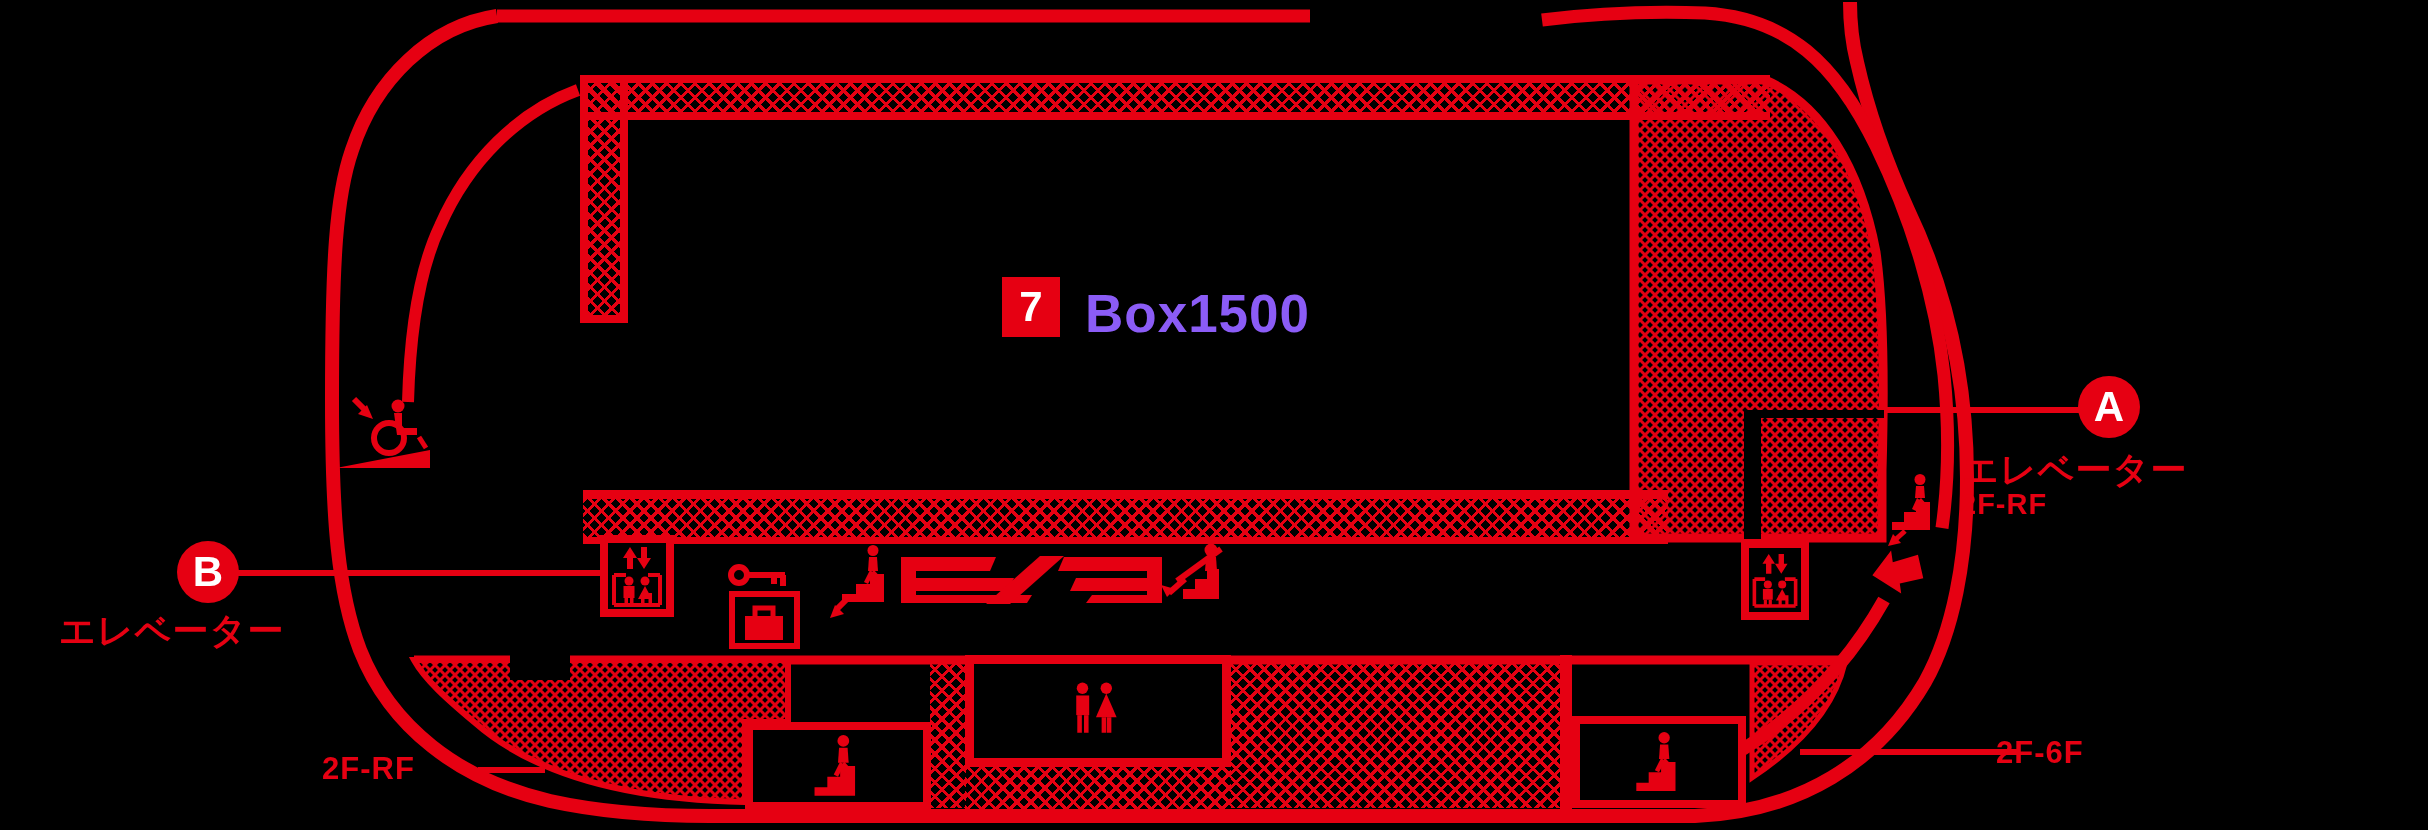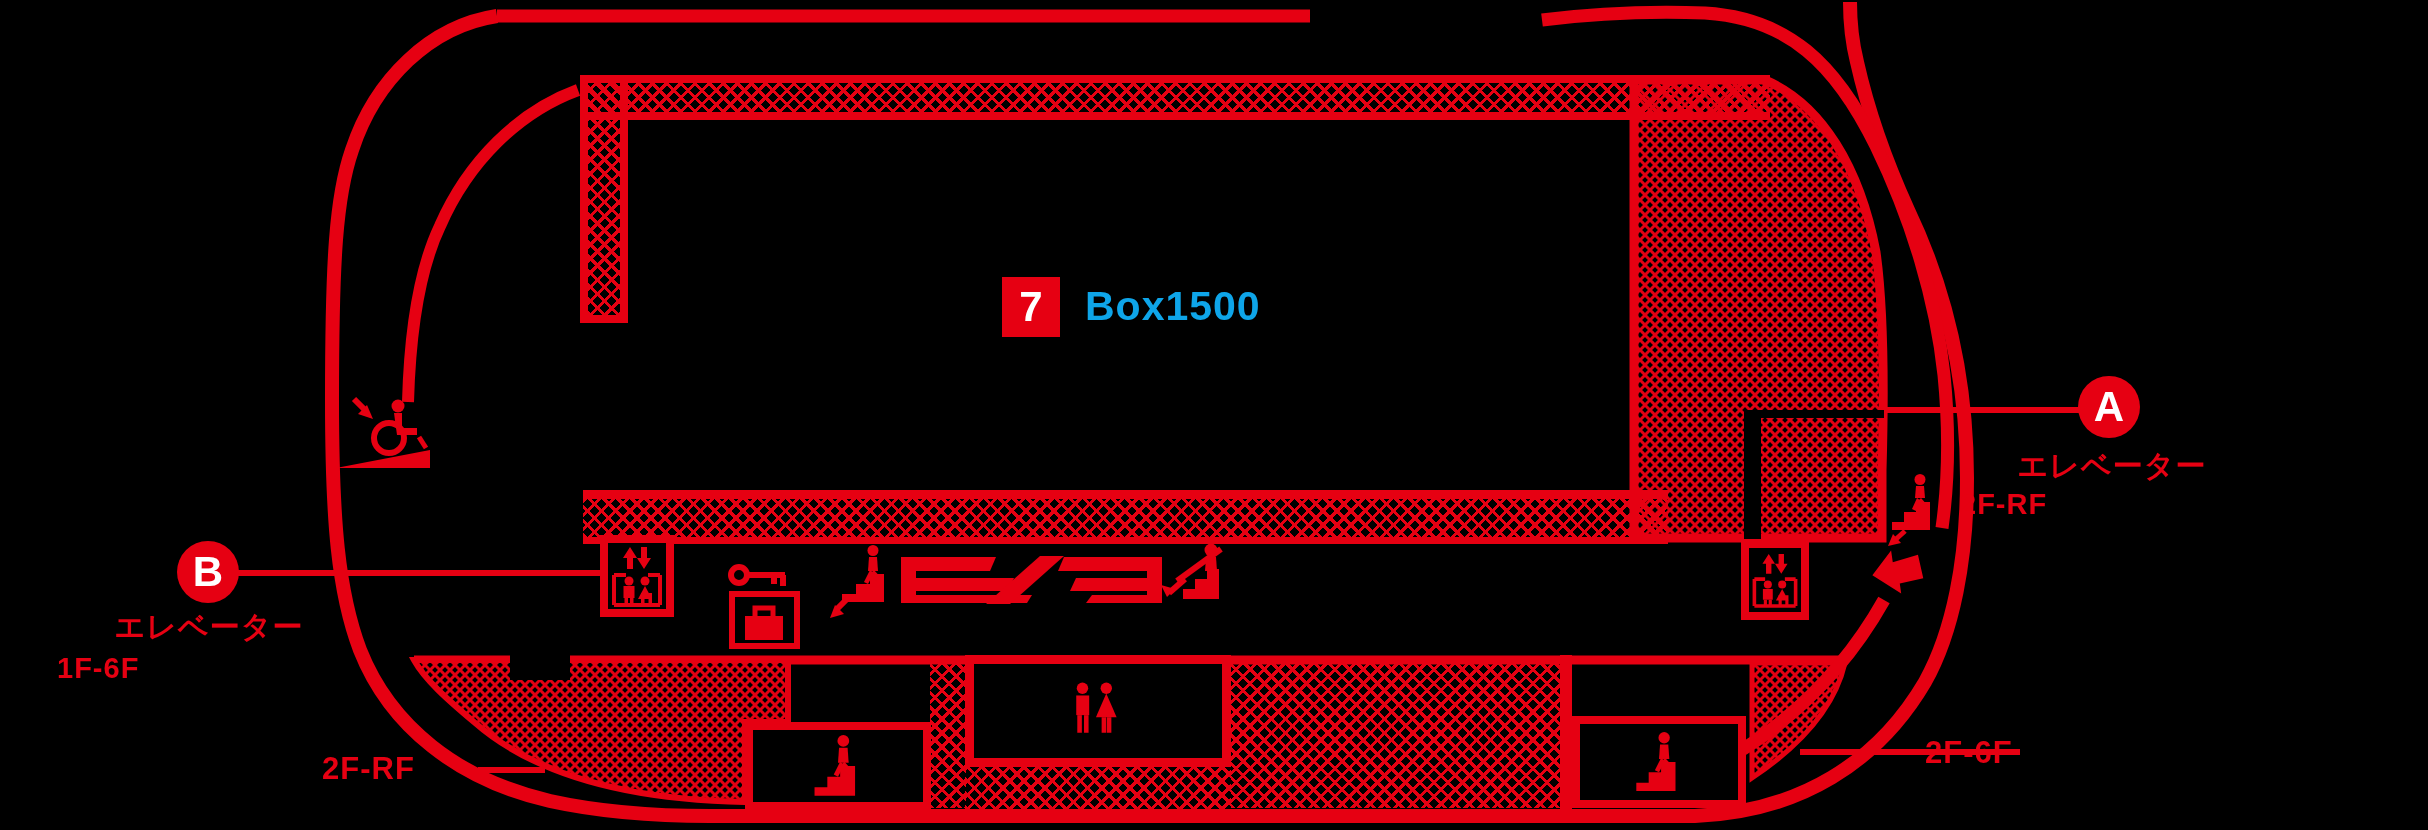--- a/index.html
+++ b/index.html
@@ -10,25 +10,25 @@
   .hatch{background-image:
       repeating-linear-gradient(45deg,#e60012 0,#e60012 3.2px,transparent 3.2px,transparent 10px),
       repeating-linear-gradient(135deg,#e60012 0,#e60012 3.2px,transparent 3.2px,transparent 10px);}
   .band-tb{border-top:8px solid #e60012;border-bottom:8px solid #e60012;}
   .redbox{border:8px solid #e60012;background:#000;display:flex;align-items:center;justify-content:center;}
   svg{display:block;}
   .ic{fill:#e60012;stroke:none;}
   .ic-line{stroke:#e60012;fill:none;}
   .circle-label{width:62px;height:62px;border-radius:50%;background:#e60012;color:#fff;
       display:flex;align-items:center;justify-content:center;font-size:42px;z-index:4;}
-  .jp{color:#e60012;font-size:30px;text-align:center;z-index:4;letter-spacing:1px;}
+  .jp{color:#e60012;font-size:36px;z-index:4;letter-spacing:1px;}
   .fl{color:#e60012;font-size:29px;z-index:4;letter-spacing:1px;}
   .badge7{width:58px;height:60px;background:#e60012;color:#fff;font-size:42px;
       display:flex;align-items:center;justify-content:center;z-index:4;}
-  .boxname{color:#0ea5e9;font-size:41px;z-index:4;letter-spacing:1px;}
+  .boxname{color:#8b5cf6;font-size:53px;z-index:4;letter-spacing:1px;}
   .z2{z-index:2;} .z3{z-index:3;}
 </style>
 </head>
 <body>
 
 <div id="stage">
 
   <svg class="abs" style="left:0;top:0;z-index:1;" width="2428" height="830" viewBox="0 0 2428 830">
     <defs>
       <pattern id="xh" width="10" height="10" patternUnits="userSpaceOnUse">
@@ -229,18 +229,17 @@
   <div class="abs circle-label" style="left:2078px;top:376px;">
     <span>A</span>
   </div>
   <div class="abs jp" style="left:1962px;top:446px;width:300px;">エレベーター</div>
   <div class="abs fl" style="left:1960px;top:488px;width:300px;">2F-RF</div>
 
   <div class="abs circle-label" style="left:177px;top:541px;">
     <span>B</span>
   </div>
   <div class="abs jp" style="left:59px;top:607px;width:300px;">エレベーター</div>
-  <div class="abs fl" style="left:57px;top:652px;width:300px;">1F-6F</div>
 
   <div class="abs fl" style="left:322px;top:751px;width:150px;font-size:31px;">2F-RF</div>
-  <div class="abs fl" style="left:1925px;top:735px;width:110px;text-align:left;font-size:31px;">2F-6F</div>
+  <div class="abs fl" style="left:1996px;top:735px;width:110px;text-align:left;font-size:31px;">2F-6F</div>
 
 </div>
 
 </body></html>

